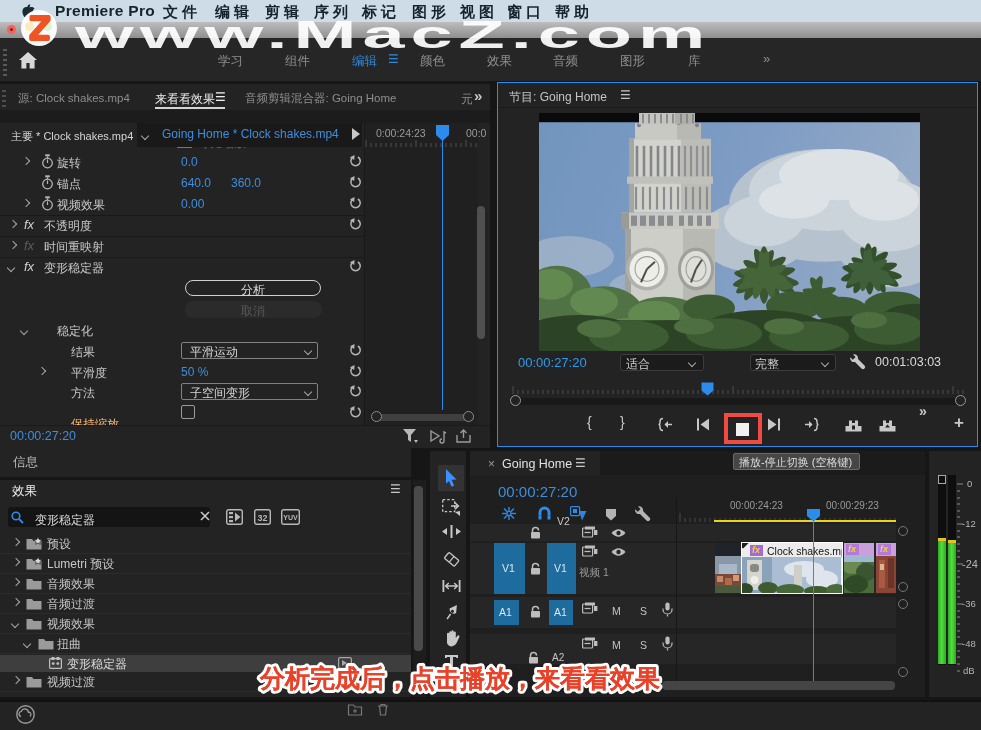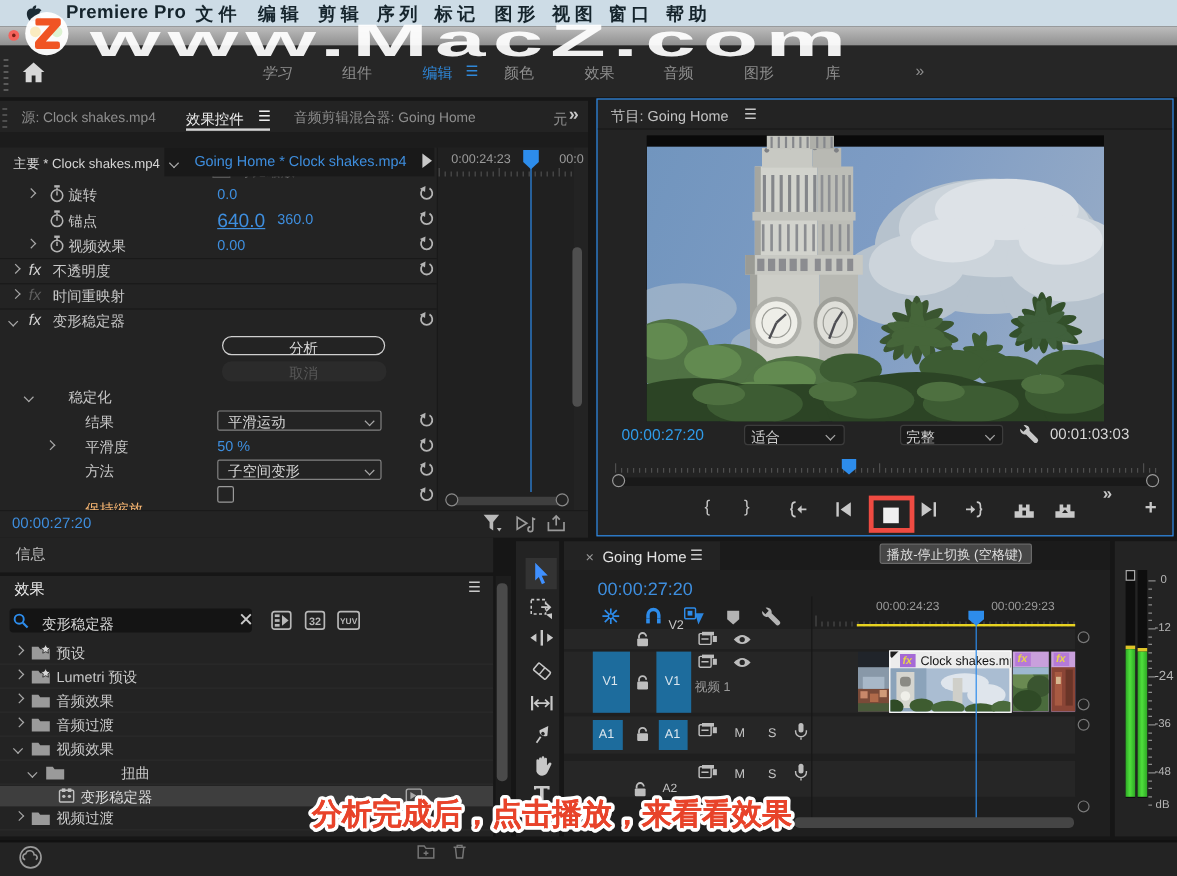--- a/index.html
+++ b/index.html
@@ -36,39 +36,39 @@
 
   <div class="abs" id="titlebar" style="left:0;top:22px;width:981px;height:16px;background:linear-gradient(#bdbdbd,#8f8f8f);"></div>
   <div class="abs" style="left:7px;top:25px;width:9px;height:9px;border-radius:50%;background:#f4625c;"></div>
   <div class="abs" style="left:10px;top:28px;width:3px;height:3px;border-radius:50%;background:#7a1d14;"></div>
 
   <div class="abs" id="wsbar" style="left:0;top:38px;width:981px;height:43px;background:#262626;"></div>
   <svg id="homeicon" style="left:18px;top:51px;" width="20" height="19" viewBox="0 0 20 19">
     <path d="M10 1 L19 9 h-2.4 v8.5 h-5 v-5.5 h-3.2 v5.5 h-5 V9 H1 Z" fill="#d8d8d8"></path>
   </svg>
   <div id="wstabs">
-    <div class="txt dim" style="left:218px;top:53px;font-size:12.5px;font-style:italic;">学习</div>
+    <div class="txt dim" style="left:218px;top:53px;font-size:12.5px;">学习</div>
     <div class="txt dim" style="left:285px;top:53px;font-size:12.5px;">组件</div>
     <div class="txt" style="left:352px;top:53px;font-size:12.5px;color:#2f87d8;">编辑</div>
     <div class="txt" style="left:388px;top:52px;font-size:12px;color:#2f87d8;">☰</div>
     <div class="txt dim" style="left:420px;top:53px;font-size:12.5px;">颜色</div>
     <div class="txt dim" style="left:487px;top:53px;font-size:12.5px;">效果</div>
     <div class="txt dim" style="left:553px;top:53px;font-size:12.5px;">音频</div>
     <div class="txt dim" style="left:620px;top:53px;font-size:12.5px;">图形</div>
     <div class="txt dim" style="left:688px;top:53px;font-size:12.5px;">库</div>
     <div class="txt dim" style="left:763px;top:51px;font-size:13px;letter-spacing:-2px;">»</div>
   </div>
 
   <div class="abs" style="left:3px;top:49px;width:4px;height:30px;background:repeating-linear-gradient(180deg,#5a5a5a 0 2px,transparent 2px 5px);"></div>
 
   <div class="panel" id="ecpanel" style="left:0;top:84px;width:490px;height:364px;overflow:hidden;">
     <div class="abs" style="left:2px;top:6px;width:4px;height:45px;background:repeating-linear-gradient(180deg,#4e4e4e 0 2px,transparent 2px 5px);"></div>
 
     <div class="txt dim" style="left:18px;top:7px;font-size:11.5px;">源: Clock shakes.mp4</div>
-    <div class="txt" style="left:155px;top:7px;font-size:12px;color:#ededed;">效果控件</div>
+    <div class="txt" style="left:155px;top:7px;font-size:12px;color:#ededed;">来看看效果</div>
     <div class="txt" style="left:215px;top:6px;font-size:12px;color:#ededed;">☰</div>
     <div class="abs" style="left:155px;top:23px;width:70px;height:2px;background:#d4d4d4;"></div>
     <div class="txt dim" style="left:245px;top:7px;font-size:11.5px;">音频剪辑混合器: Going Home</div>
     <div class="txt dim" style="left:461px;top:7px;font-size:12px;width:11px;overflow:hidden;">元数</div>
     <div class="txt" style="left:474px;top:3px;font-size:15px;font-weight:bold;color:#c8c8c8;">»</div>
     <div class="abs" style="left:0;top:26px;width:490px;height:13px;background:#1c1c1c;"></div>
 
     <div class="abs" style="left:177px;top:50px;width:15px;height:14px;border:1px solid #777;background:#2a2a2a;"></div>
     <div class="txt" style="left:198px;top:51px;font-size:12px;color:#6a6a6a;">等比缩放</div>
 
@@ -130,21 +130,21 @@
           <path d="M5.6 0 L0.9 2.2 L5.2 4.9 z" fill="#b4b4b4"></path>
         </svg>
 
       <svg style="left:41px;top:91px;" width="13" height="15" viewBox="0 0 13 15">
           <rect x="4.2" y="0.3" width="4.6" height="2" fill="#b4b4b4"></rect>
           <circle cx="6.5" cy="9" r="4.8" stroke="#b4b4b4" fill="none" stroke-width="1.3"></circle>
           <line x1="6.5" y1="9" x2="6.5" y2="5.4" stroke="#b4b4b4" stroke-width="1.2"></line>
           <line x1="6.5" y1="2.3" x2="6.5" y2="4.2" stroke="#b4b4b4" stroke-width="1.3"></line>
         </svg>
       <div class="txt" style="left:57px;top:92px;font-size:12px;color:#c8c8c8;">锚点</div>
-      <div class="txt blue" style="left:181px;top:92px;font-size:16px;text-decoration:underline;">640.0</div>
+      <div class="txt blue" style="left:181px;top:92px;font-size:12px;">640.0</div>
       <div class="txt blue" style="left:231px;top:92px;font-size:12px;">360.0</div>
       <svg class="rst" style="left:349px;top:92px;" width="13" height="14" viewBox="0 0 13 14">
           <path d="M8.9 2.0 A4.7 4.7 0 1 1 4.2 2.0" fill="none" stroke="#b4b4b4" stroke-width="1.5"></path>
           <path d="M5.6 0 L0.9 2.2 L5.2 4.9 z" fill="#b4b4b4"></path>
         </svg>
 
       <div class="chev-r" style="left:23px;top:116px;"></div>
       <svg style="left:41px;top:112px;" width="13" height="15" viewBox="0 0 13 15">
           <rect x="4.2" y="0.3" width="4.6" height="2" fill="#b4b4b4"></rect>
           <circle cx="6.5" cy="9" r="4.8" stroke="#b4b4b4" fill="none" stroke-width="1.3"></circle>
@@ -667,21 +667,21 @@
       <div class="chev-d" style="left:12px;top:141px;"></div>
       <svg style="left:26px;top:137px;" width="16" height="13" viewBox="0 0 16 13">
           <path d="M0.5 2 h5.5 l1.5 2 h8 v8.5 h-15z" fill="#9a9a9a"></path>
         </svg>
       <div class="txt" style="left:47px;top:136px;font-size:12px;color:#c8c8c8;">视频效果</div>
       <div class="abs" style="left:0;top:153px;width:411px;height:1px;background:#2b2b2b;"></div>
       <div class="chev-d" style="left:24px;top:161px;"></div>
       <svg style="left:38px;top:157px;" width="16" height="13" viewBox="0 0 16 13">
           <path d="M0.5 2 h5.5 l1.5 2 h8 v8.5 h-15z" fill="#9a9a9a"></path>
         </svg>
-      <div class="txt" style="left:57px;top:156px;font-size:12px;color:#c8c8c8;margin-left:44px;">扭曲</div>
+      <div class="txt" style="left:57px;top:156px;font-size:12px;color:#c8c8c8;">扭曲</div>
       <div class="abs" style="left:0;top:173px;width:411px;height:1px;background:#2b2b2b;"></div>
       <div class="abs" style="left:0;top:175px;width:411px;height:17px;background:#3e3e3e;"></div>
       <svg style="left:49px;top:177px;" width="13" height="12" viewBox="0 0 13 12">
           <rect x="0.6" y="1.6" width="11.8" height="9.8" rx="1" fill="none" stroke="#c0c0c0" stroke-width="1.2"></rect>
           <rect x="2.5" y="0" width="3" height="3" fill="#c0c0c0"></rect>
           <rect x="7.5" y="0" width="3" height="3" fill="#c0c0c0"></rect>
           <circle cx="4.2" cy="6.6" r="1.4" fill="#c0c0c0"></circle>
           <circle cx="8.8" cy="6.6" r="1.4" fill="#c0c0c0"></circle>
         </svg>
       <div class="txt" style="left:67px;top:176px;font-size:12px;color:#dcdcdc;">变形稳定器</div>

